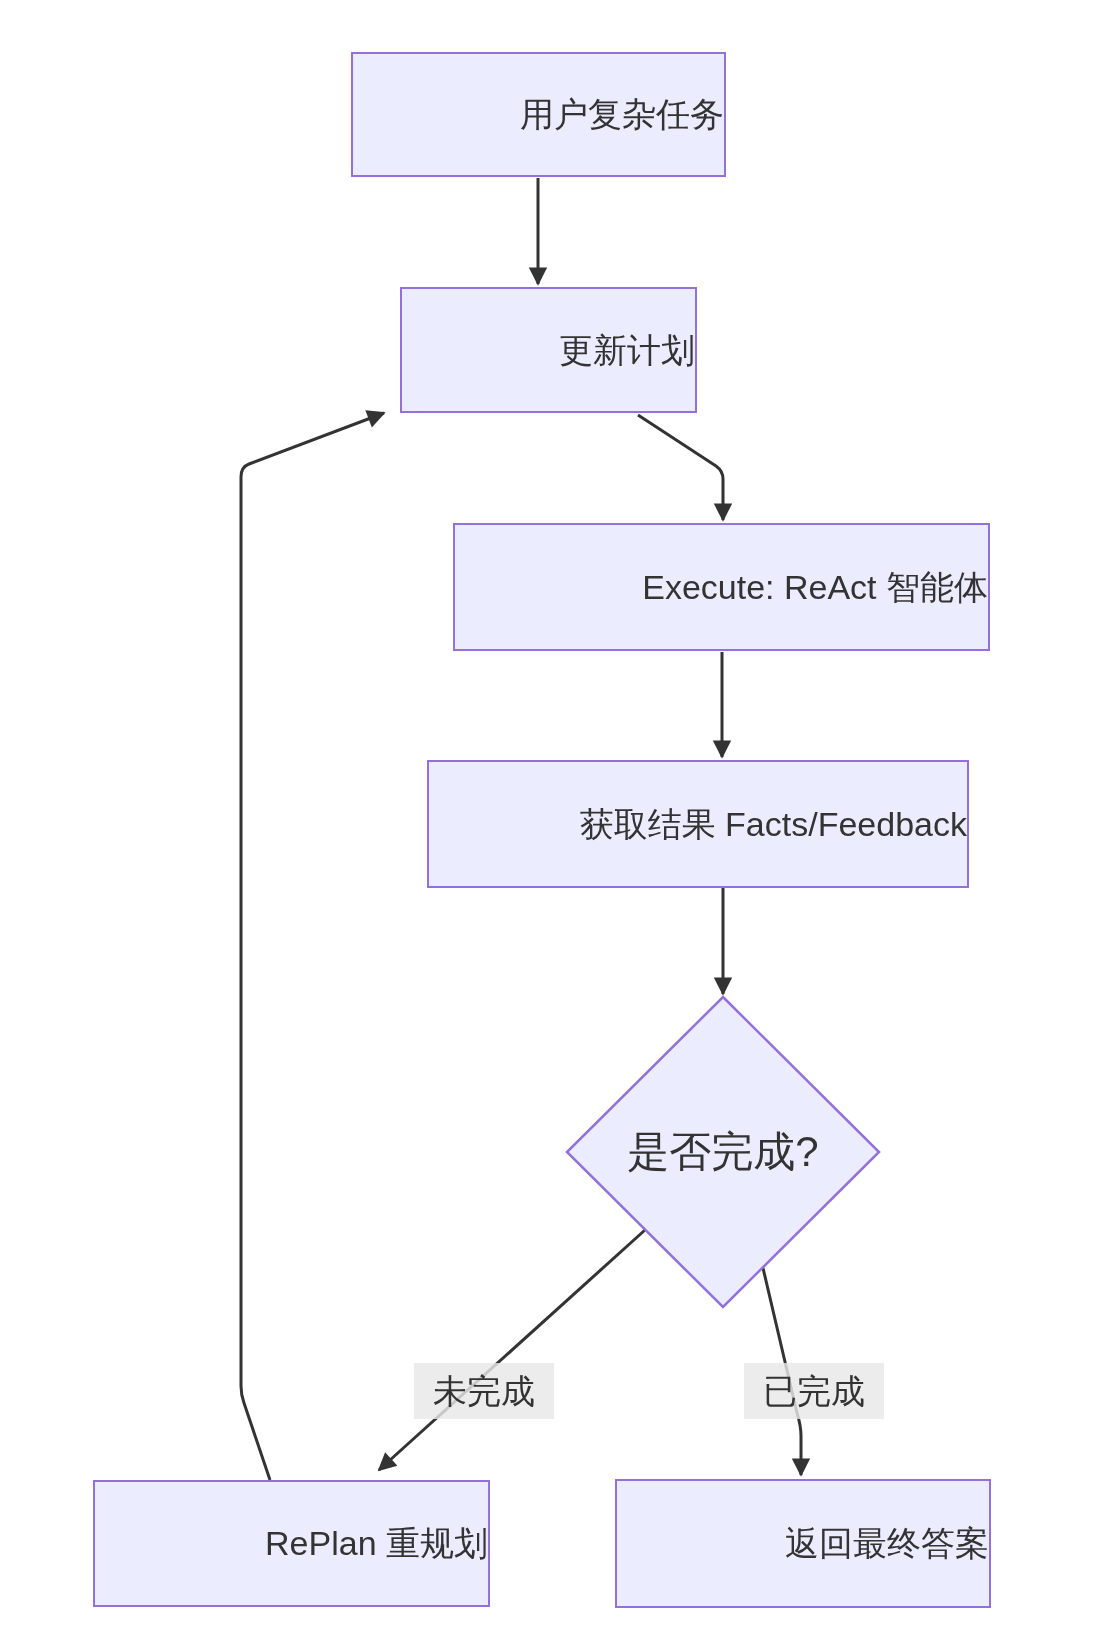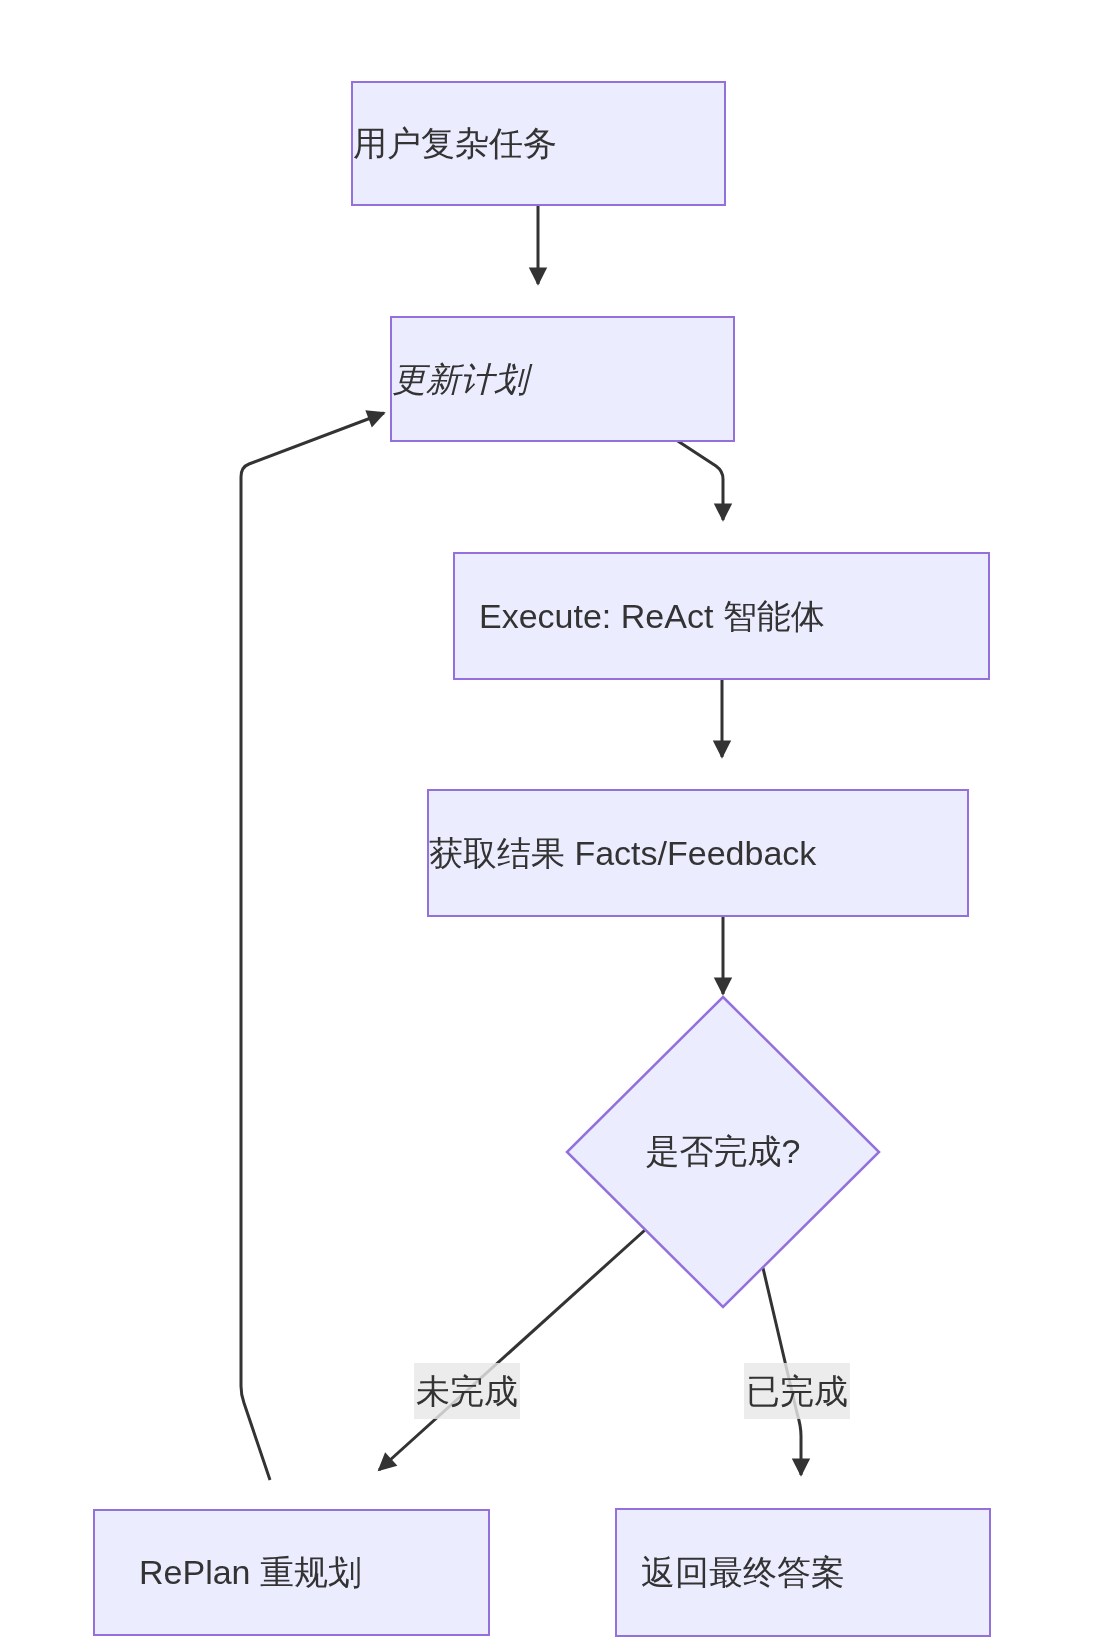--- a/index.html
+++ b/index.html
@@ -29,41 +29,40 @@
   .edges polygon.diamond{
     fill:var(--node-fill);
     stroke:var(--node-border);
     stroke-width:2.5;
   }
   .node{
     position:absolute;
     box-sizing:border-box;
     background:var(--node-fill);
     border:2px solid var(--node-border);
-    display:flex;align-items:center;justify-content:flex-start;
+    display:flex;align-items:center;justify-content:flex-end;
     color:var(--text-color);
     font-size:34px;
     line-height:1.2;
     white-space:nowrap;
-    margin-top:29px;
   }
   .diamond-label{
     position:absolute;
     display:flex;align-items:center;justify-content:center;
     color:var(--text-color);
-    font-size:34px;
+    font-size:42px;
     white-space:nowrap;
   }
   .edge-label{
     position:absolute;
     background:rgba(232,232,232,0.82);
     color:var(--text-color);
     font-size:34px;
     line-height:50px;
-    padding:3px 2px;
+    padding:3px 19px;
     white-space:nowrap;
   }
 </style>
 </head>
 <body>
 
 <div class="canvas">
 
   <svg class="edges" viewBox="0 0 1116 1650" xmlns="http://www.w3.org/2000/svg">
     <defs>
@@ -86,21 +85,21 @@
 
     <path class="edge" d="M270,1480 L244,1403 Q241,1395 241,1386 L241,477 Q241,467 249,464 L384,413" marker-end="url(#arrow)"></path>
 
     <polygon class="diamond" points="723,997 879,1152 723,1307 567,1152"></polygon>
   </svg>
 
   <div class="node" style="left:351px;top:52px;width:375px;height:125px;">
     <span>用户复杂任务</span>
   </div>
 
-  <div class="node" style="left:390px;top:287px;width:345px;height:126px;font-style:italic;">
+  <div class="node" style="left:400px;top:287px;width:297px;height:126px;">
     <span>更新计划</span>
   </div>
 
   <div class="node" style="left:453px;top:523px;width:537px;height:128px;padding-left:24px;">
     <span>Execute: ReAct 智能体</span>
   </div>
 
   <div class="node" style="left:427px;top:760px;width:542px;height:128px;">
     <span>获取结果 Facts/Feedback</span>
   </div>

